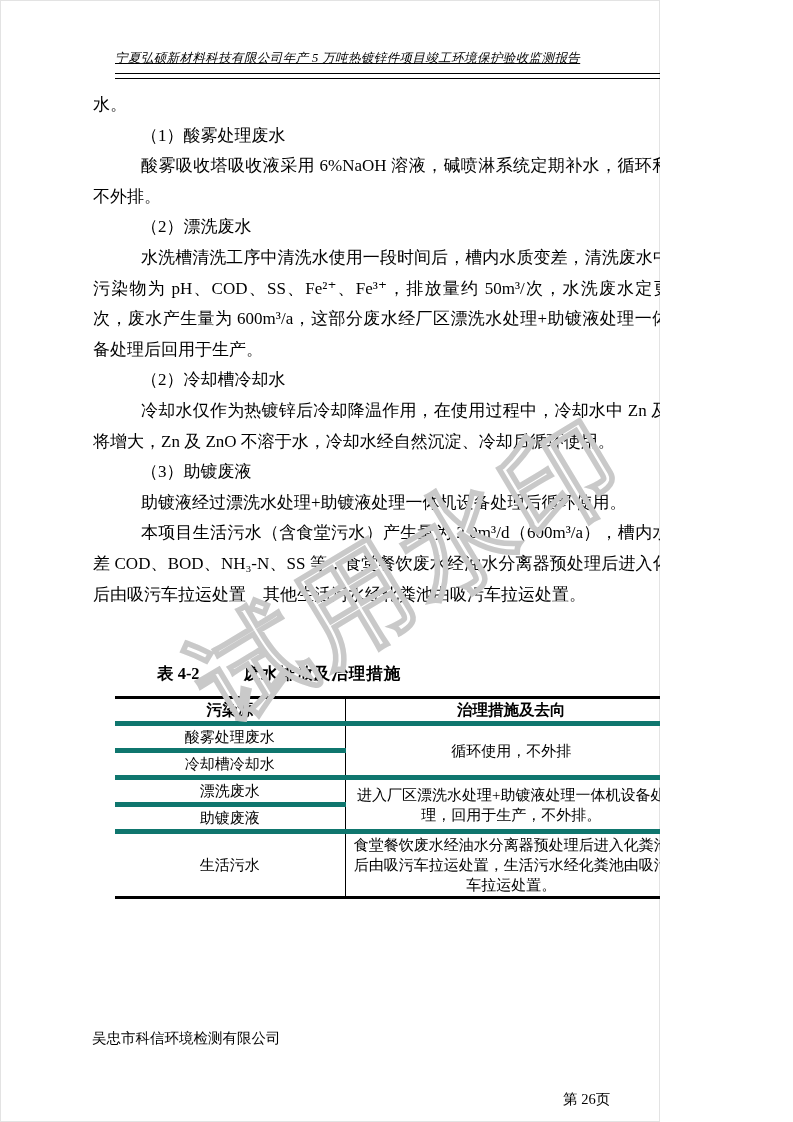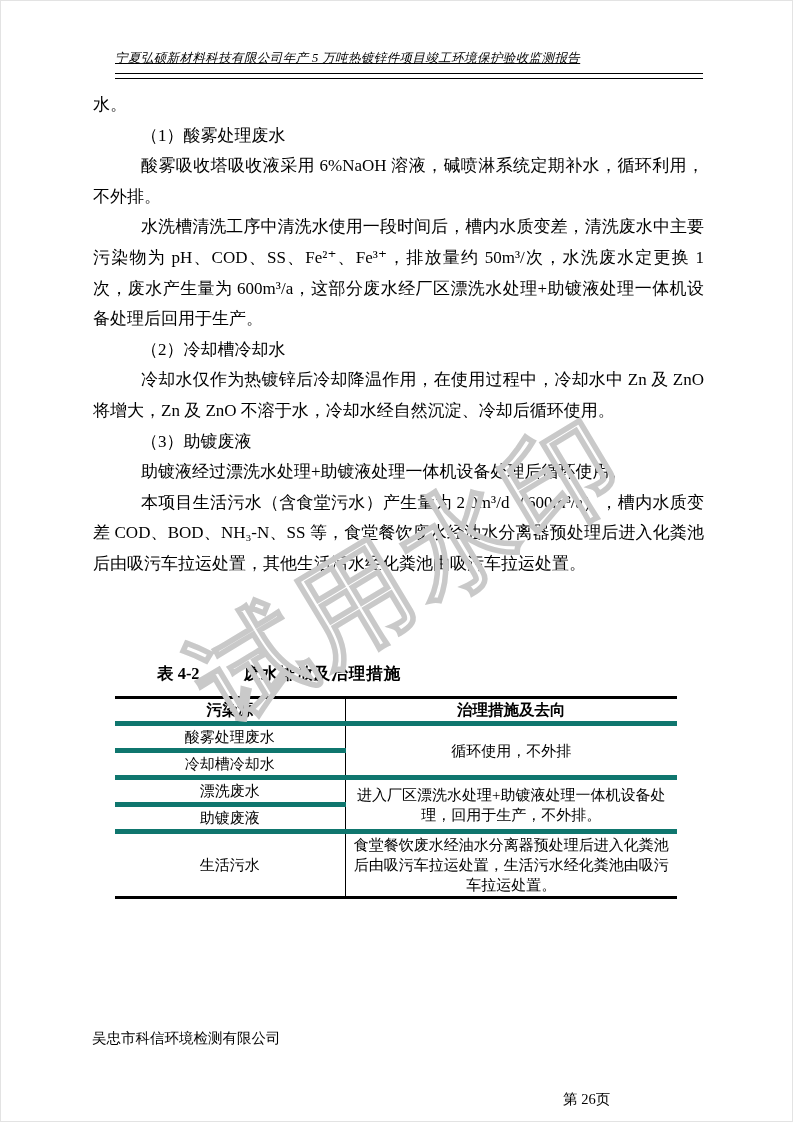--- a/index.html
+++ b/index.html
@@ -1,17 +1,17 @@
 <!DOCTYPE html>
 <html lang="zh"><head>
 <meta charset="utf-8">
 <style>
   html,body{margin:0;padding:0;background:#ffffff;}
   .page{
-    position:relative;width:793px;height:1122px;background:#ffffff;
+    position:relative;width:660px;height:1122px;background:#ffffff;
     font-family:"Liberation Serif","DejaVu Serif",serif;color:#000;
     overflow:hidden;box-shadow:inset 0 0 0 1px #e3e3e3;
   }
   
   .doc-header{position:absolute;left:115px;top:48px;width:588px;}
   .doc-header-text{
     font-style:italic;font-size:12.5px;letter-spacing:.4px;
     text-decoration:underline;white-space:nowrap;
   }
   .doc-header-rule{
@@ -66,20 +66,21 @@
 
   <div class="doc-header">
     <span class="doc-header-text">宁夏弘硕新材料科技有限公司年产 5 万吨热镀锌件项目竣工环境保护验收监测报告</span>
   </div>
   <div class="doc-header-rule"></div>
 
   <div class="body-text">
     <p>水。</p>
     <p class="indent">（1）酸雾处理废水</p>
     <p class="indent">酸雾吸收塔吸收液采用 6%NaOH 溶液，碱喷淋系统定期补水，循环利用，不外排。</p>
+    <p class="indent">（2）漂洗废水</p>
     <p class="indent">水洗槽清洗工序中清洗水使用一段时间后，槽内水质变差，清洗废水中主要污染物为 pH、COD、SS、Fe²⁺、Fe³⁺，排放量约 50m³/次，水洗废水定更换 1 次，废水产生量为 600m³/a，这部分废水经厂区漂洗水处理+助镀液处理一体机设备处理后回用于生产。</p>
     <p class="indent">（2）冷却槽冷却水</p>
     <p class="indent">冷却水仅作为热镀锌后冷却降温作用，在使用过程中，冷却水中 Zn 及 ZnO 将增大，Zn 及 ZnO 不溶于水，冷却水经自然沉淀、冷却后循环使用。</p>
     <p class="indent">（3）助镀废液</p>
     <p class="indent">助镀液经过漂洗水处理+助镀液处理一体机设备处理后循环使用。</p>
     <p class="indent">本项目生活污水（含食堂污水）产生量为 2.0m³/d（600m³/a），槽内水质变差 COD、BOD、NH₃-N、SS 等，食堂餐饮废水经油水分离器预处理后进入化粪池后由吸污车拉运处置，其他生活污水经化粪池由吸污车拉运处置。</p>
   </div>
 
   <div class="tbl-caption">
     <span class="lbl">表 4-2</span>

